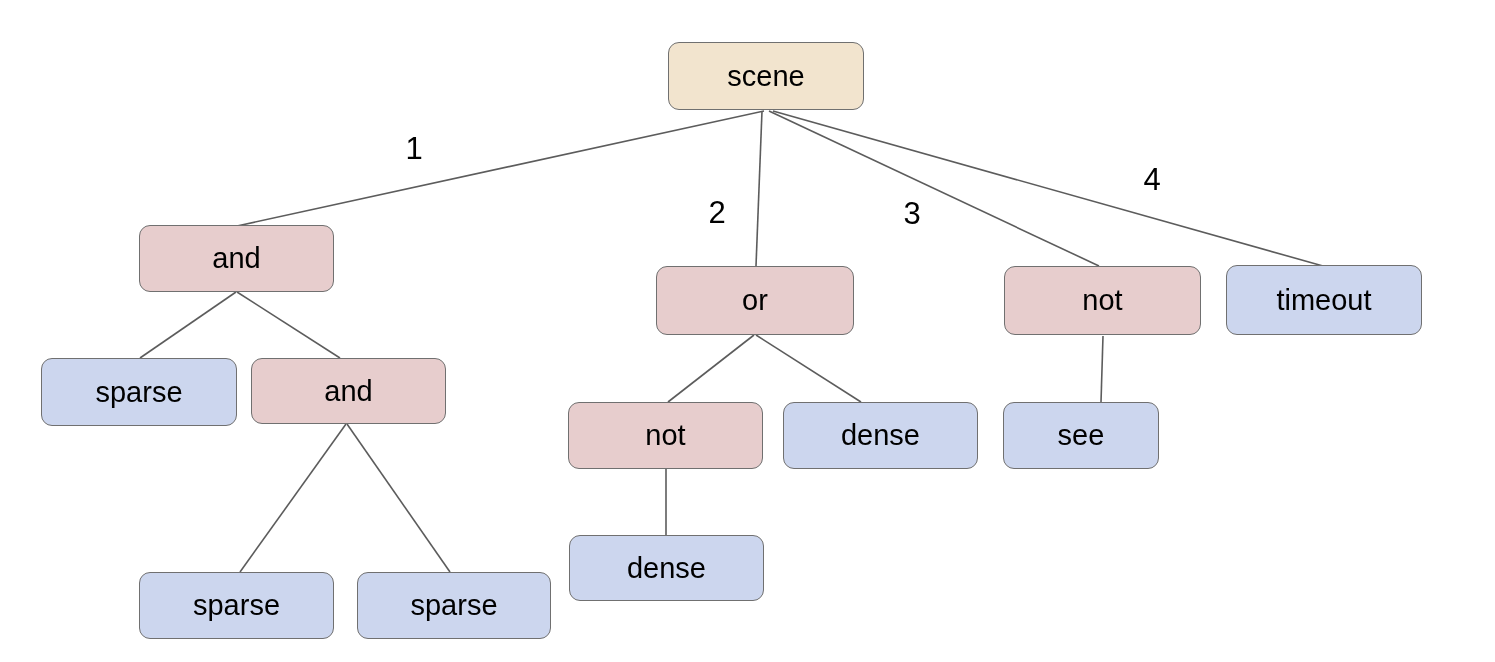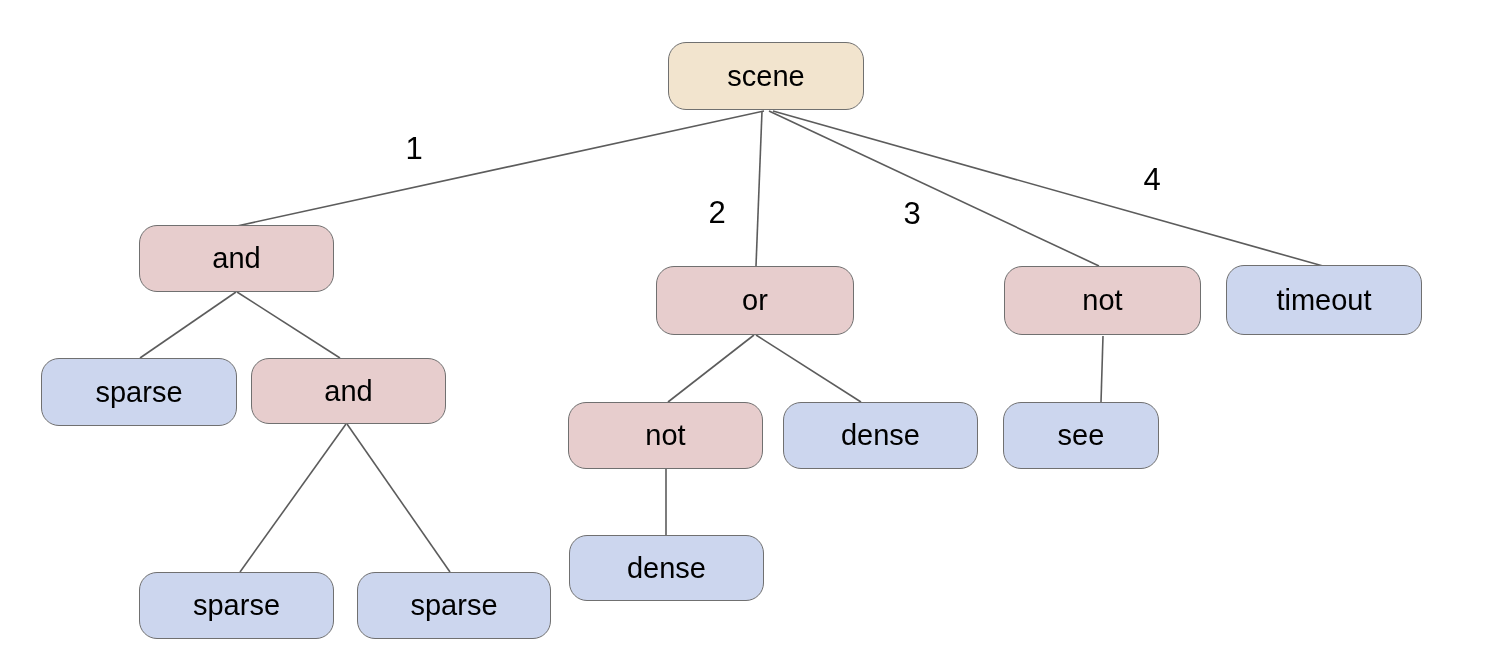--- a/index.html
+++ b/index.html
@@ -30,21 +30,21 @@
   svg.edges line {
     stroke: var(--line-color);
     stroke-width: 1.6;
   }
   .node {
     position: absolute;
     display: flex;
     align-items: center;
     justify-content: center;
     border: 1.6px solid var(--border-color);
-    border-radius: 18px;
+    border-radius: 11px;
     font-size: 29px;
     line-height: 1;
   }
   .node.root     { background: var(--root-fill); }
   .node.operator { background: var(--operator-fill); }
   .node.leaf     { background: var(--leaf-fill); }
   .edge-num {
     position: absolute;
     transform: translateX(-50%);
     font-size: 31px;

